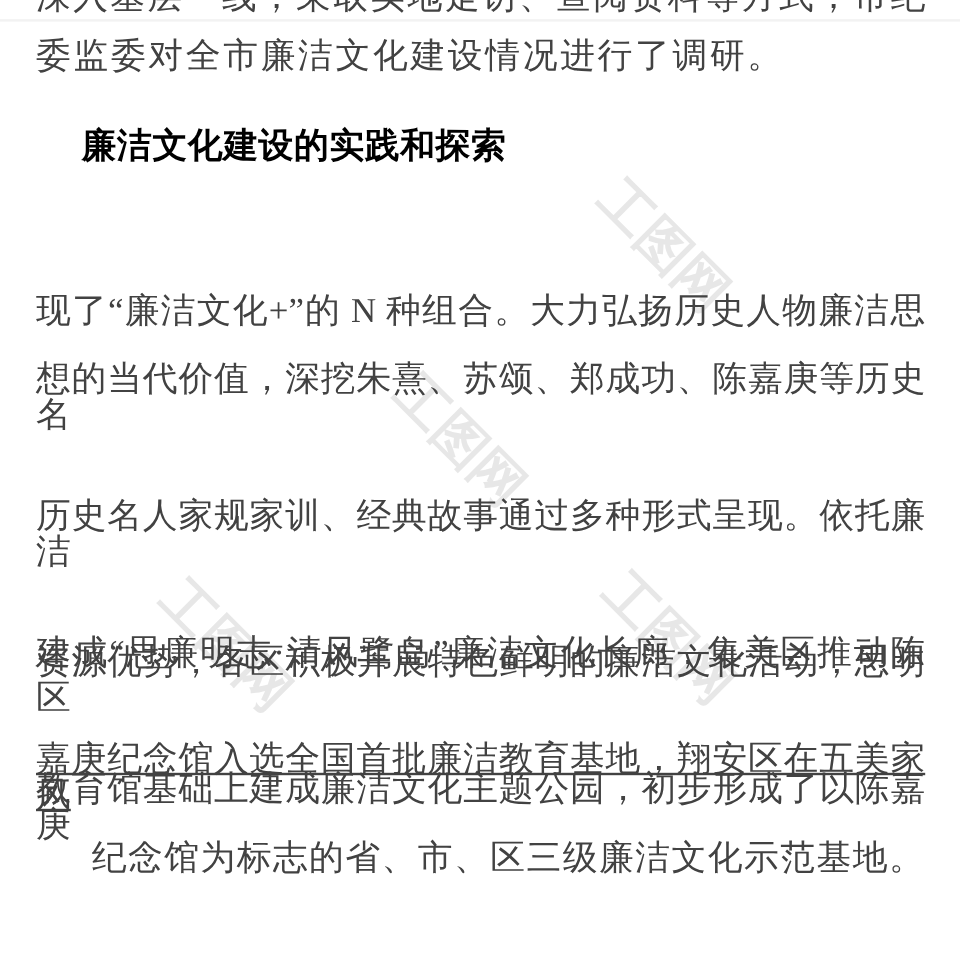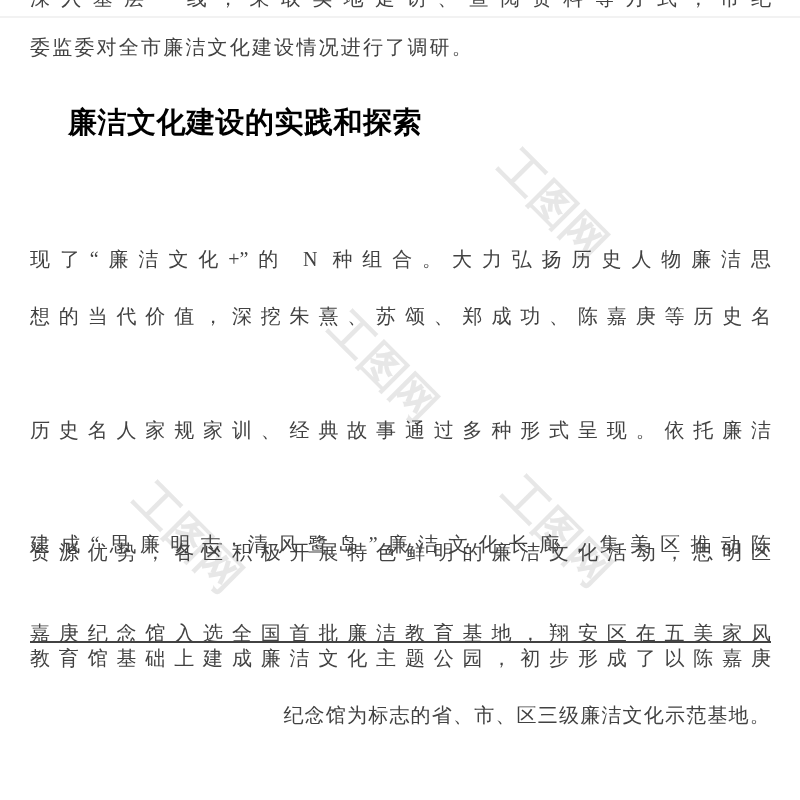--- a/index.html
+++ b/index.html
@@ -41,21 +41,21 @@
     width: 800px;
     height: 2px;
     background: #f2f2f2;
   }
   
   .line {
     position: absolute;
     z-index: 3;
     left: 30px;
     width: 741px;
-    font-size: 20px;
+    font-size: 29px;
     line-height: 30px;
     color: #424242;
     white-space: nowrap;
   }
   .justify {
     white-space: normal;
     text-align: justify;
     text-align-last: justify;
   }
   

